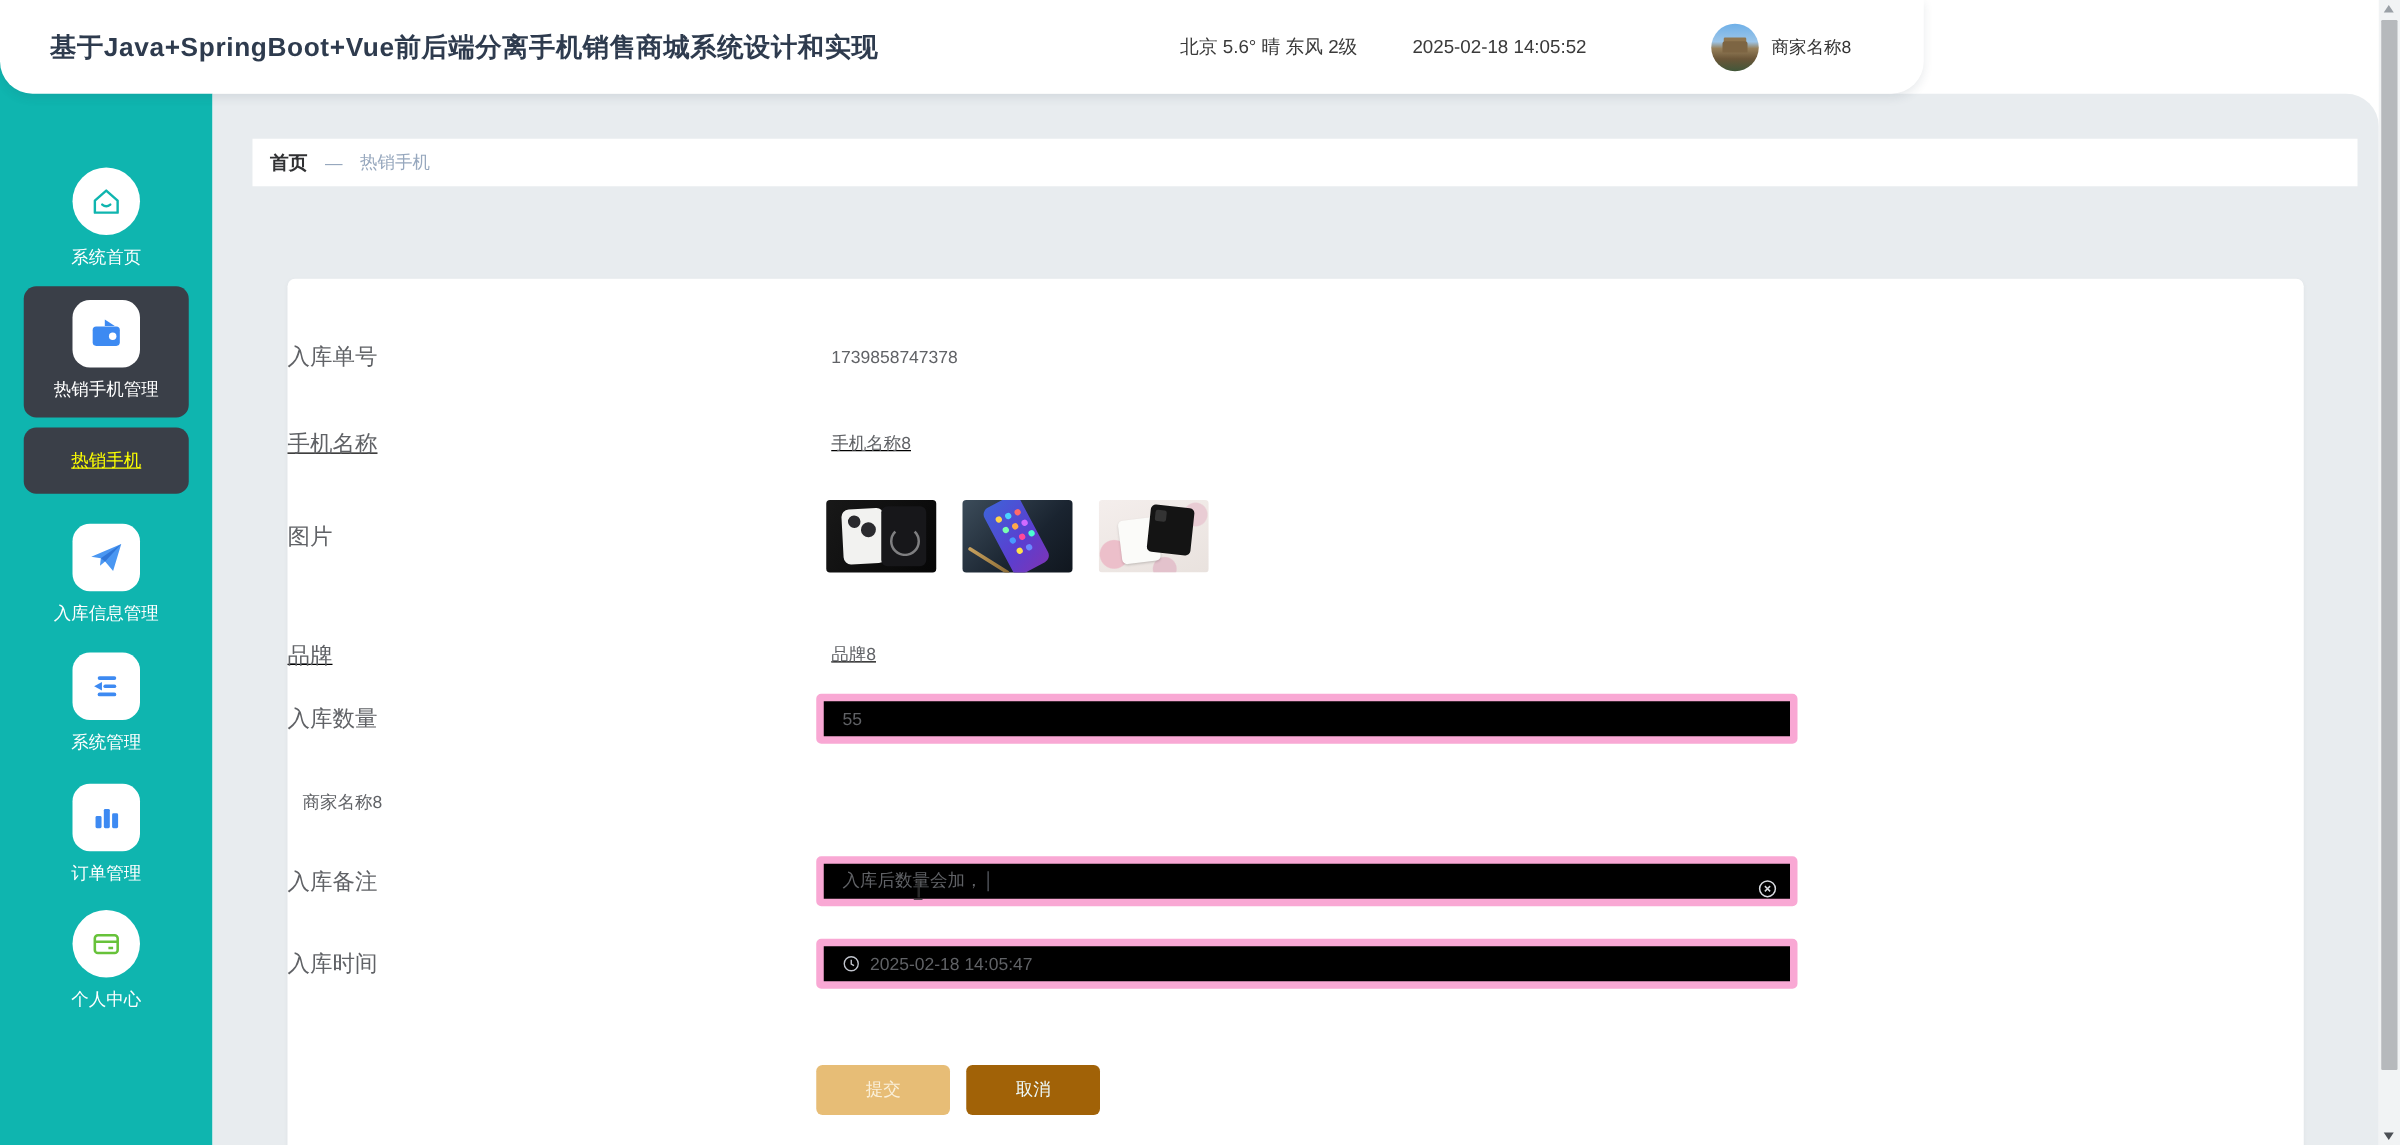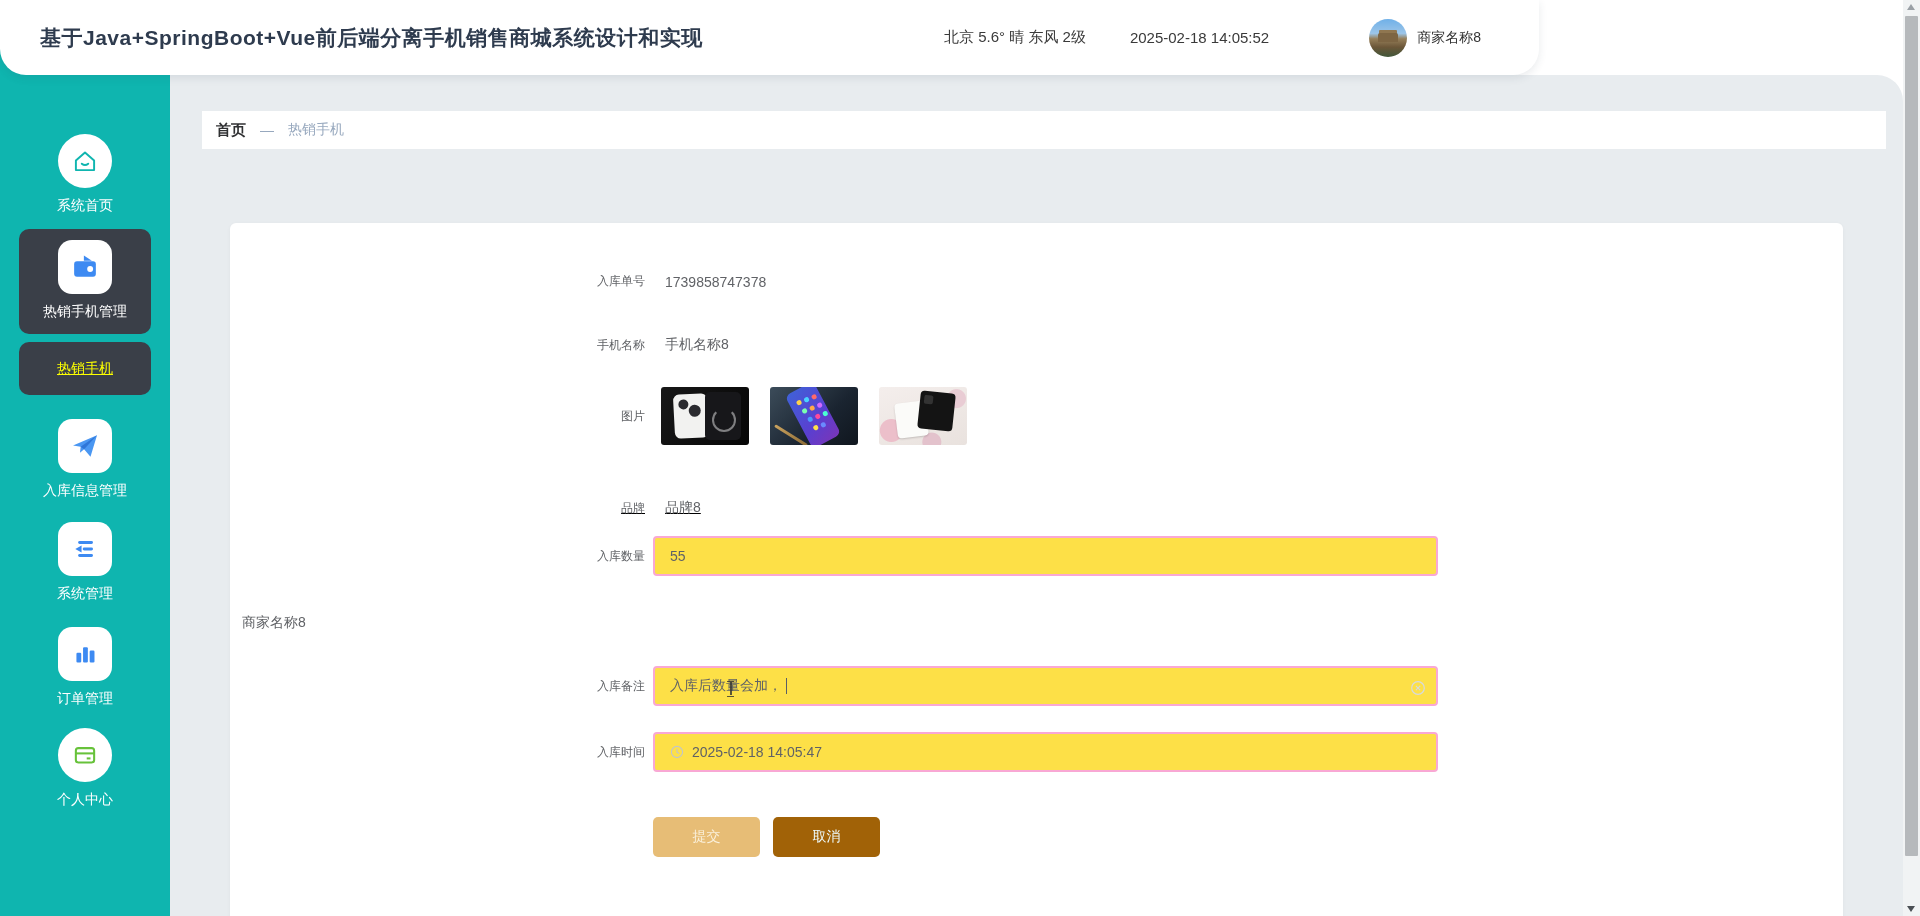--- a/index.html
+++ b/index.html
@@ -34,23 +34,23 @@
 
   
   .content { position:absolute; left:170px; top:75px; right:17px; bottom:0; background:#e8ecef; border-top-right-radius:26px; z-index:2; overflow:hidden; }
   .breadcrumb { margin:36px 17px 0 32px; height:38px; background:#fff; display:flex; align-items:center; padding-left:14px; font-size:14px; }
   .bc-home { color:#303133; font-weight:bold; font-size:15px; }
   .bc-sep { color:#97a8be; margin:0 14px; }
   .bc-cur { color:#97a8be; }
 
   .card { margin:74px 60px 0; height:920px; background:#fff; border-radius:6px; box-shadow:0 1px 4px rgba(0,0,0,0.04); padding-top:50px; }
   .frow { display:flex; align-items:center; }
-  .flabel { width:423px; flex-shrink:0; text-align:right; padding-right:8px; color:#606266; font-size:12px;padding-left:32px; }
+  .flabel { width:423px; flex-shrink:0; padding-right:8px; color:#606266; font-size:18px; }
   .fvalue { padding-left:12px; color:#606266; font-size:14px; }
-  .finput { width:785px; height:40px; border:2px solid #f9a8d4; border-radius:4px; background:#fde047;
+  .finput { width:785px; height:40px; border:6px solid #f9a8d4; border-radius:4px; background:#000000;
             display:flex; align-items:center; padding:0 15px; font-size:14px; color:#606266; position:relative; }
   input.finput { display:inline-block; line-height:38px; outline:none; }
   .caret { display:inline-block; width:1px; height:16px; background:#5a5e66; margin-left:4px; vertical-align:middle; }
   .clear-ic { position:absolute; right:10px; top:12px; }
   .clock-ic { margin-right:8px; display:flex; }
   .ibeam { position:absolute; left:72px; top:13px; width:7px; height:14px; opacity:0.8; }
   .ibeam::before { content:""; position:absolute; left:3px; top:0; width:1.5px; height:14px; background:#333; }
   .ibeam::after { content:""; position:absolute; left:0; top:0; width:7px; height:14px;
                   border-top:1.5px solid #333; border-bottom:1.5px solid #333; }
 
@@ -73,21 +73,21 @@
   .t3 { background:radial-gradient(circle at 14% 75%, #ecbfca 0 11px, rgba(0,0,0,0) 12px),
                    radial-gradient(circle at 88% 20%, #e9ccd4 0 9px, rgba(0,0,0,0) 10px),
                    radial-gradient(circle at 60% 95%, #e3c2cc 0 9px, rgba(0,0,0,0) 10px),
                    linear-gradient(160deg,#f4eeec,#e9e2de); }
   .t3 .wsq { position:absolute; left:17px; top:15px; width:31px; height:35px; background:#fbfbf9; border-radius:4px; transform:rotate(-7deg); box-shadow:0 1px 2px rgba(0,0,0,0.18); }
   .t3 .bsq { position:absolute; right:13px; top:5px; width:35px; height:38px; background:#141414; border-radius:4px; transform:rotate(6deg); }
   .t3 .bsq i { position:absolute; left:4px; top:4px; width:9px; height:9px; background:#333; border-radius:2px; }
 
   
   .btn-row { padding-left:423px; display:flex; }
-  .btn { width:107px; height:40px; border:none; border-radius:5px; font-size:14px; font-family:inherit; cursor:pointer; }
+  .btn { width:107px; height:40px; border:none; border-radius:5px; font-size:14px; font-family:inherit; cursor:pointer;margin-top:16px; }
   .btn-submit { background:#e7bd76; color:#faf0da; margin-right:13px; }
   .btn-cancel { background:#a16207; color:#eefbfd; }
 
   
   .scrollbar { position:absolute; right:0; top:0; width:17px; height:100%; background:#f1f3f4; z-index:9; }
   .sb-thumb { position:absolute; left:2px; top:16px; width:13px; height:840px; background:#b6b9bc; border-radius:1px; }
   .sb-up { position:absolute; left:4px; top:4px; width:0; height:0; border-left:4.5px solid transparent; border-right:4.5px solid transparent; border-bottom:6px solid #9aa0a6; }
   .sb-down { position:absolute; left:4px; bottom:4px; width:0; height:0; border-left:4.5px solid transparent; border-right:4.5px solid transparent; border-top:6px solid #4b4f54; }
 </style>
 </head>
@@ -185,21 +185,21 @@
       <span class="bc-cur">热销手机</span>
     </div>
 
     <section class="card">
 
       <div class="frow">
         <span class="flabel">入库单号</span>
         <span class="fvalue">1739858747378</span>
       </div>
 
-      <div class="frow" style="margin-top:46px;">
+      <div class="frow" style="margin-top:46px;text-decoration:underline;">
         <span class="flabel">手机名称</span>
         <span class="fvalue">手机名称8</span>
       </div>
 
       <div class="frow" style="margin-top:33px;">
         <span class="flabel">图片</span>
         <div class="fvalue" style="display:flex; padding-left:8px;">
           <div class="thumb t1">
             <div class="wphone">
                 <i></i>

